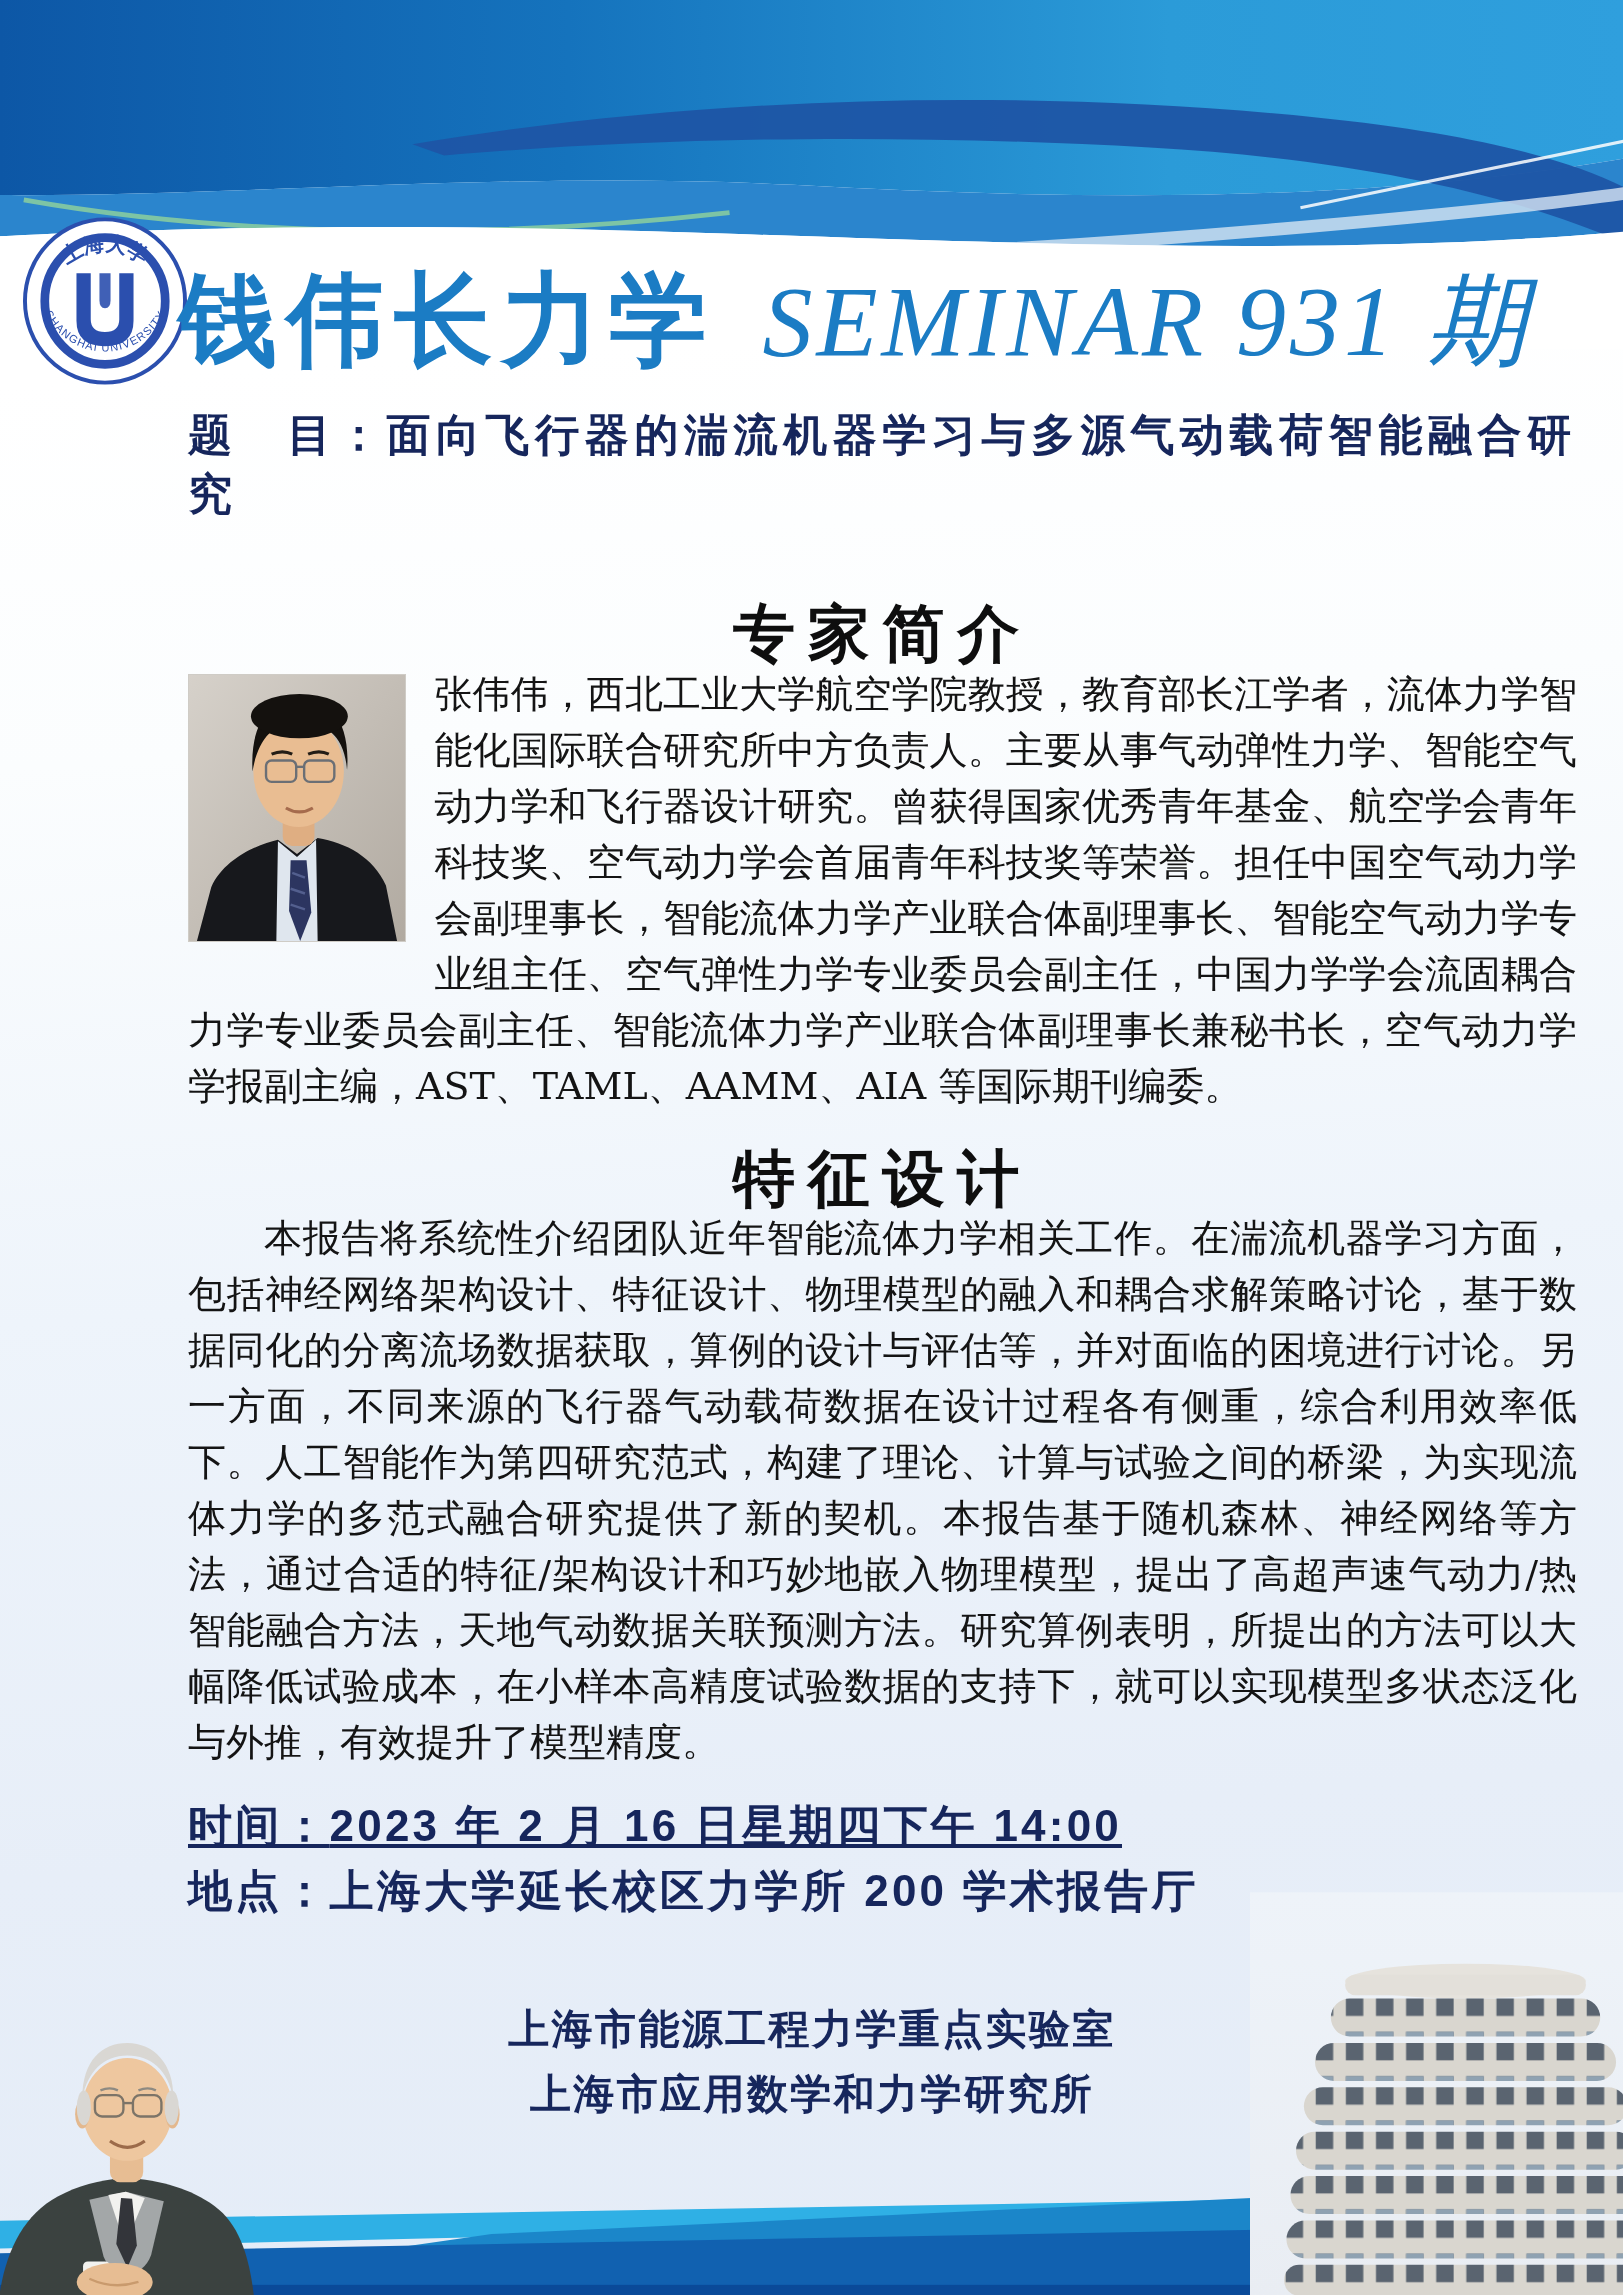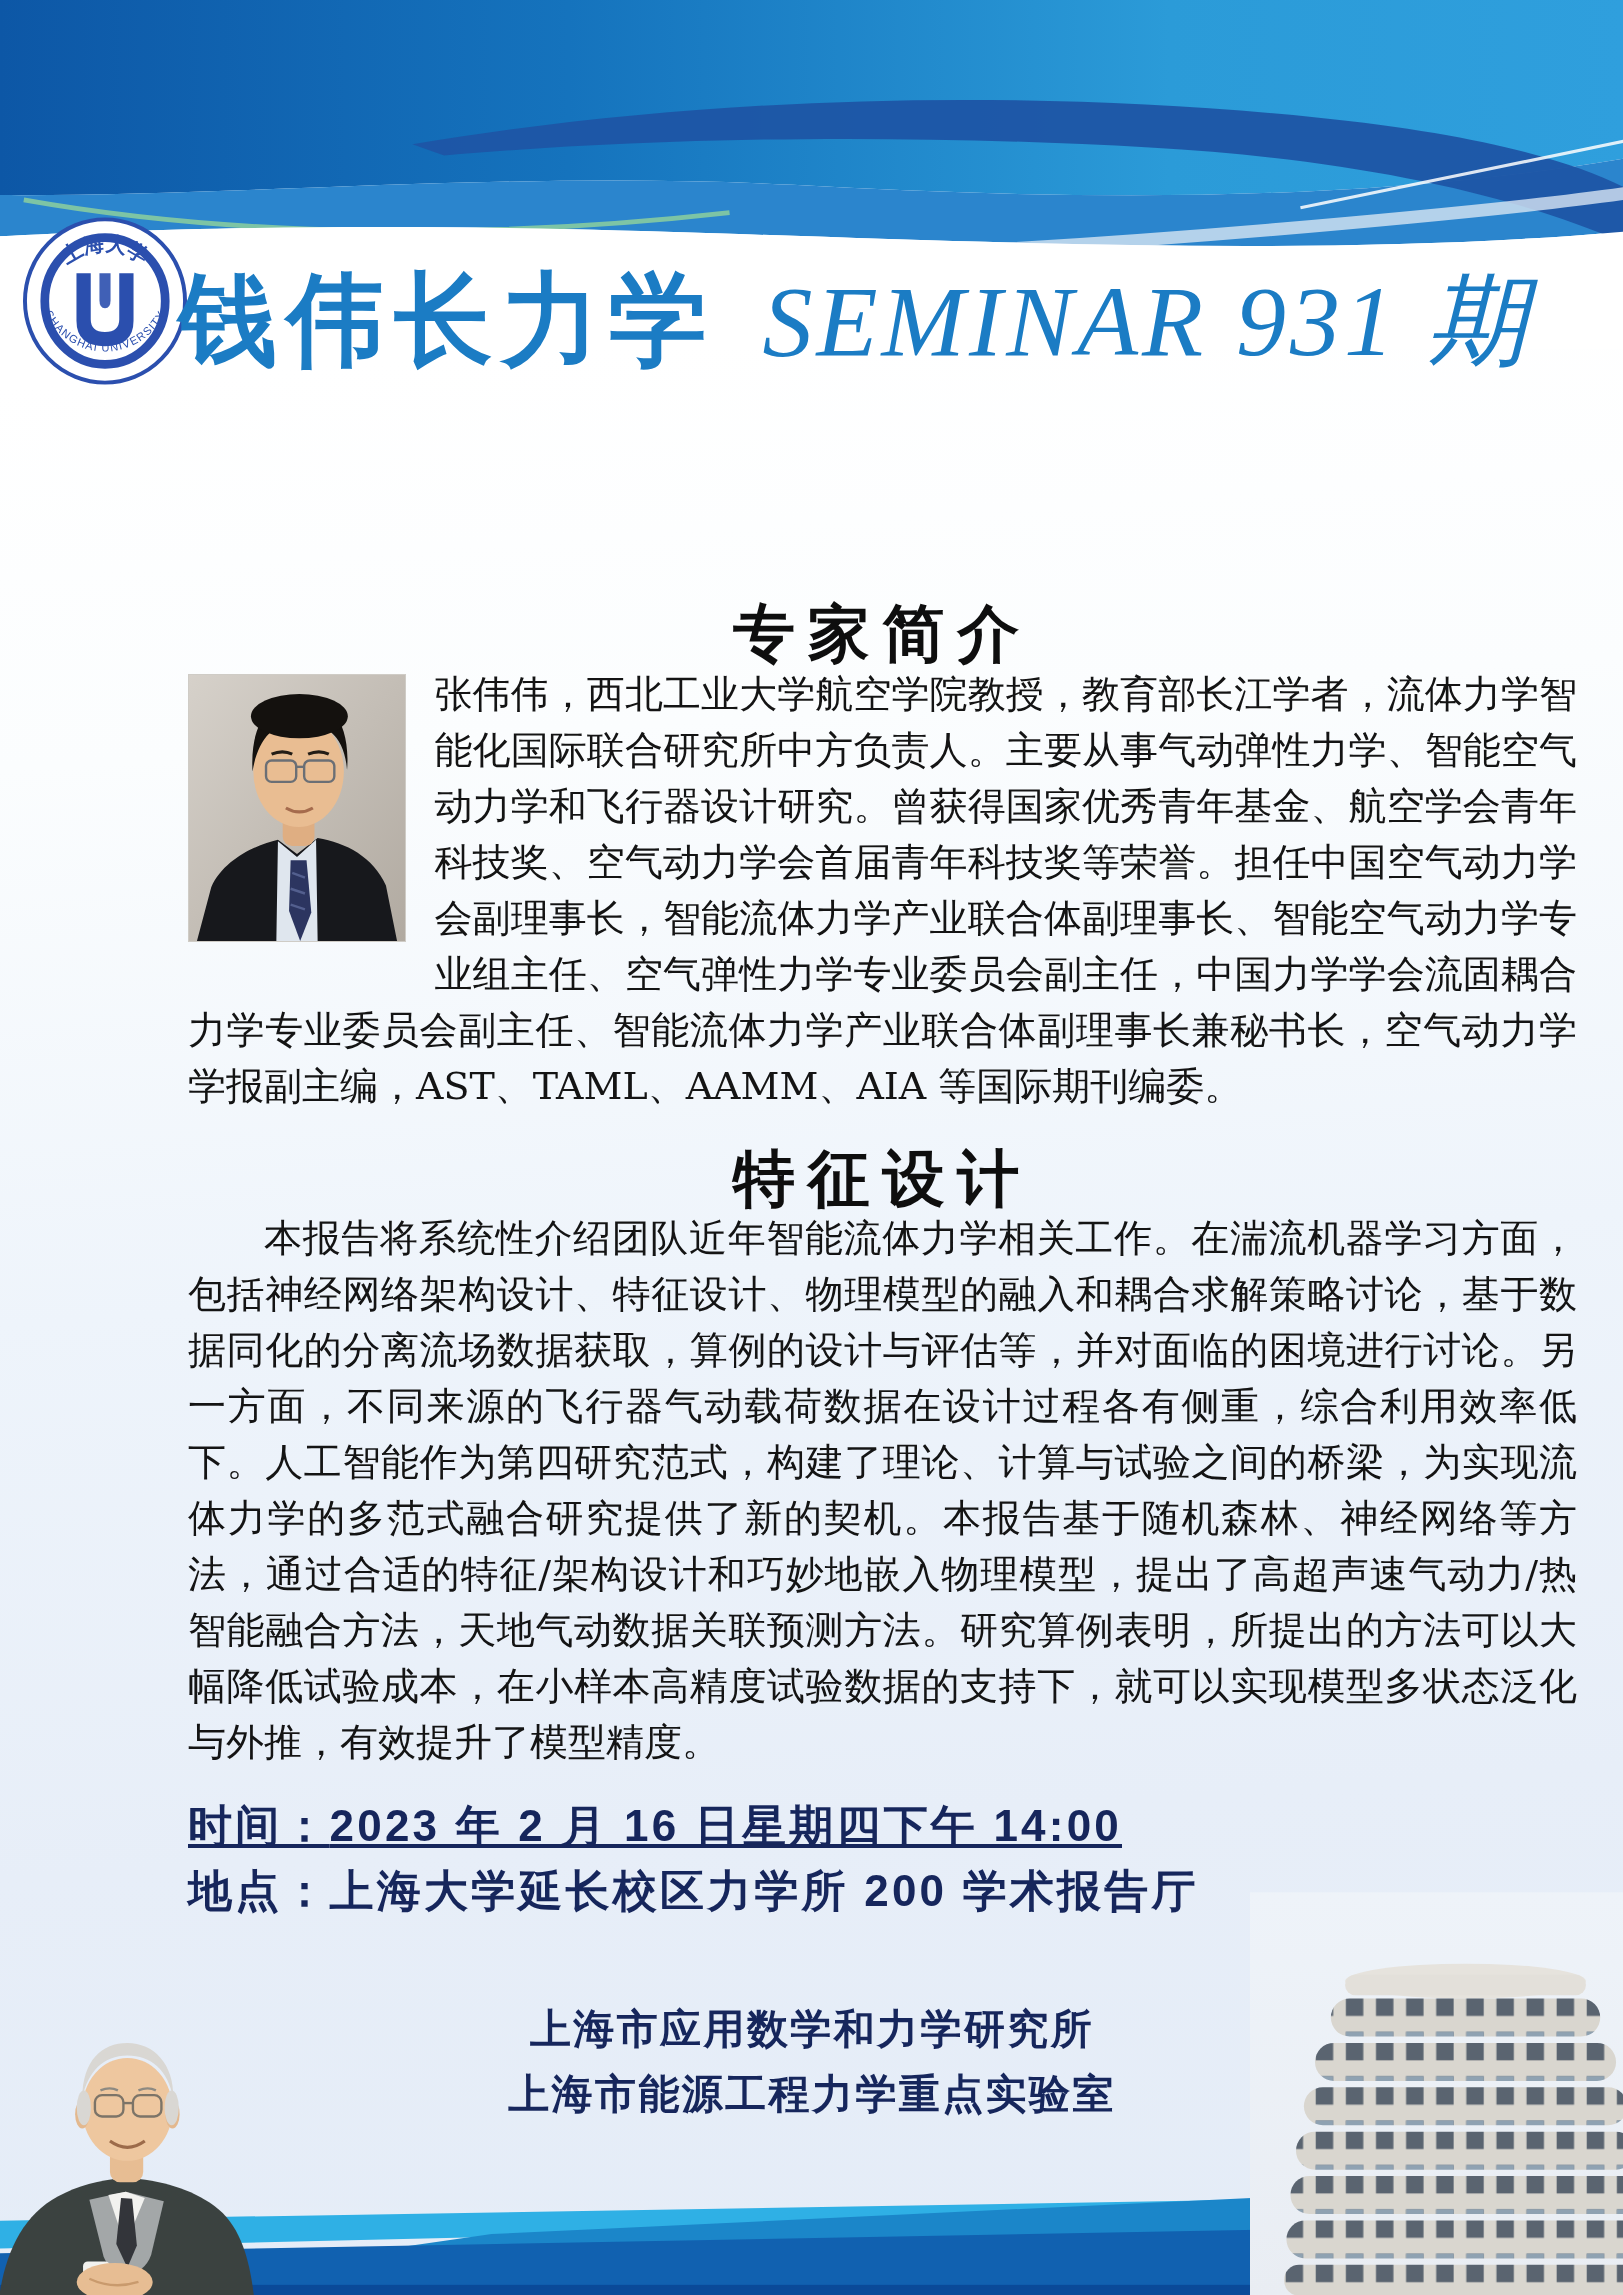--- a/index.html
+++ b/index.html
@@ -76,20 +76,21 @@
     <path fill="#2b4fae" d="M70,72 V132 Q70,164 106,164 Q142,164 142,132 V72 H124 V130 Q124,146 106,146 Q88,146 88,130 V72 Z"></path>
     <path fill="#2b4fae" d="M99,72 h14 v34 q0,10 -7,10 q-7,0 -7,-10 Z" opacity="0.9"></path>
     <circle cx="106" cy="126" r="3" fill="#ffffff"></circle>
   </svg>
 
   <div class="series">
     <span class="series-zh">钱伟长力学</span>
     <span class="series-en">SEMINAR 931 期</span>
   </div>
 
+  <div class="topic-line navy"><span>题　目：</span><span>面向飞行器的湍流机器学习与多源气动载荷智能融合研究</span></div>
 
 
   <div id="bio-heading" class="section-heading">专家简介</div>
 
   <div id="bio-para" class="para">
     <svg class="photo-float" width="216" height="266" viewBox="0 0 272 336" preserveAspectRatio="none">
       <defs>
         <linearGradient id="pbg" x1="0" y1="0" x2="1" y2="1">
           <stop offset="0" stop-color="#d6d1ca"></stop>
           <stop offset="1" stop-color="#b1aaa1"></stop>
@@ -166,18 +167,18 @@
     <rect x="175" y="100" width="36" height="27" rx="9" fill="none" stroke="#7c7468" stroke-width="3"></rect>
     <line x1="163" y1="110" x2="175" y2="110" stroke="#7c7468" stroke-width="3"></line>
     <path d="M134,94 q12,-5 22,0 M182,94 q12,-5 22,0" stroke="#8e8a82" stroke-width="3" fill="none"></path>
     <path d="M146,158 q22,16 44,0" stroke="#9c6b4a" stroke-width="4" fill="none"></path>
     <rect x="112" y="310" width="34" height="20" rx="6" fill="#f2f2ef"></rect>
     <ellipse cx="152" cy="336" rx="48" ry="24" fill="#e7bd93"></ellipse>
     <path d="M120,332 q30,14 62,4" stroke="#c99a6d" stroke-width="3" fill="none"></path>
   </svg>
 
   <div class="orgs">
+    <div class="org-line">上海市能源工程力学重点实验室</div>
     <div class="org-line">上海市应用数学和力学研究所</div>
-    <div class="org-line">上海市能源工程力学重点实验室</div>
   </div>
 
 </div>
 
 
 </body></html>

